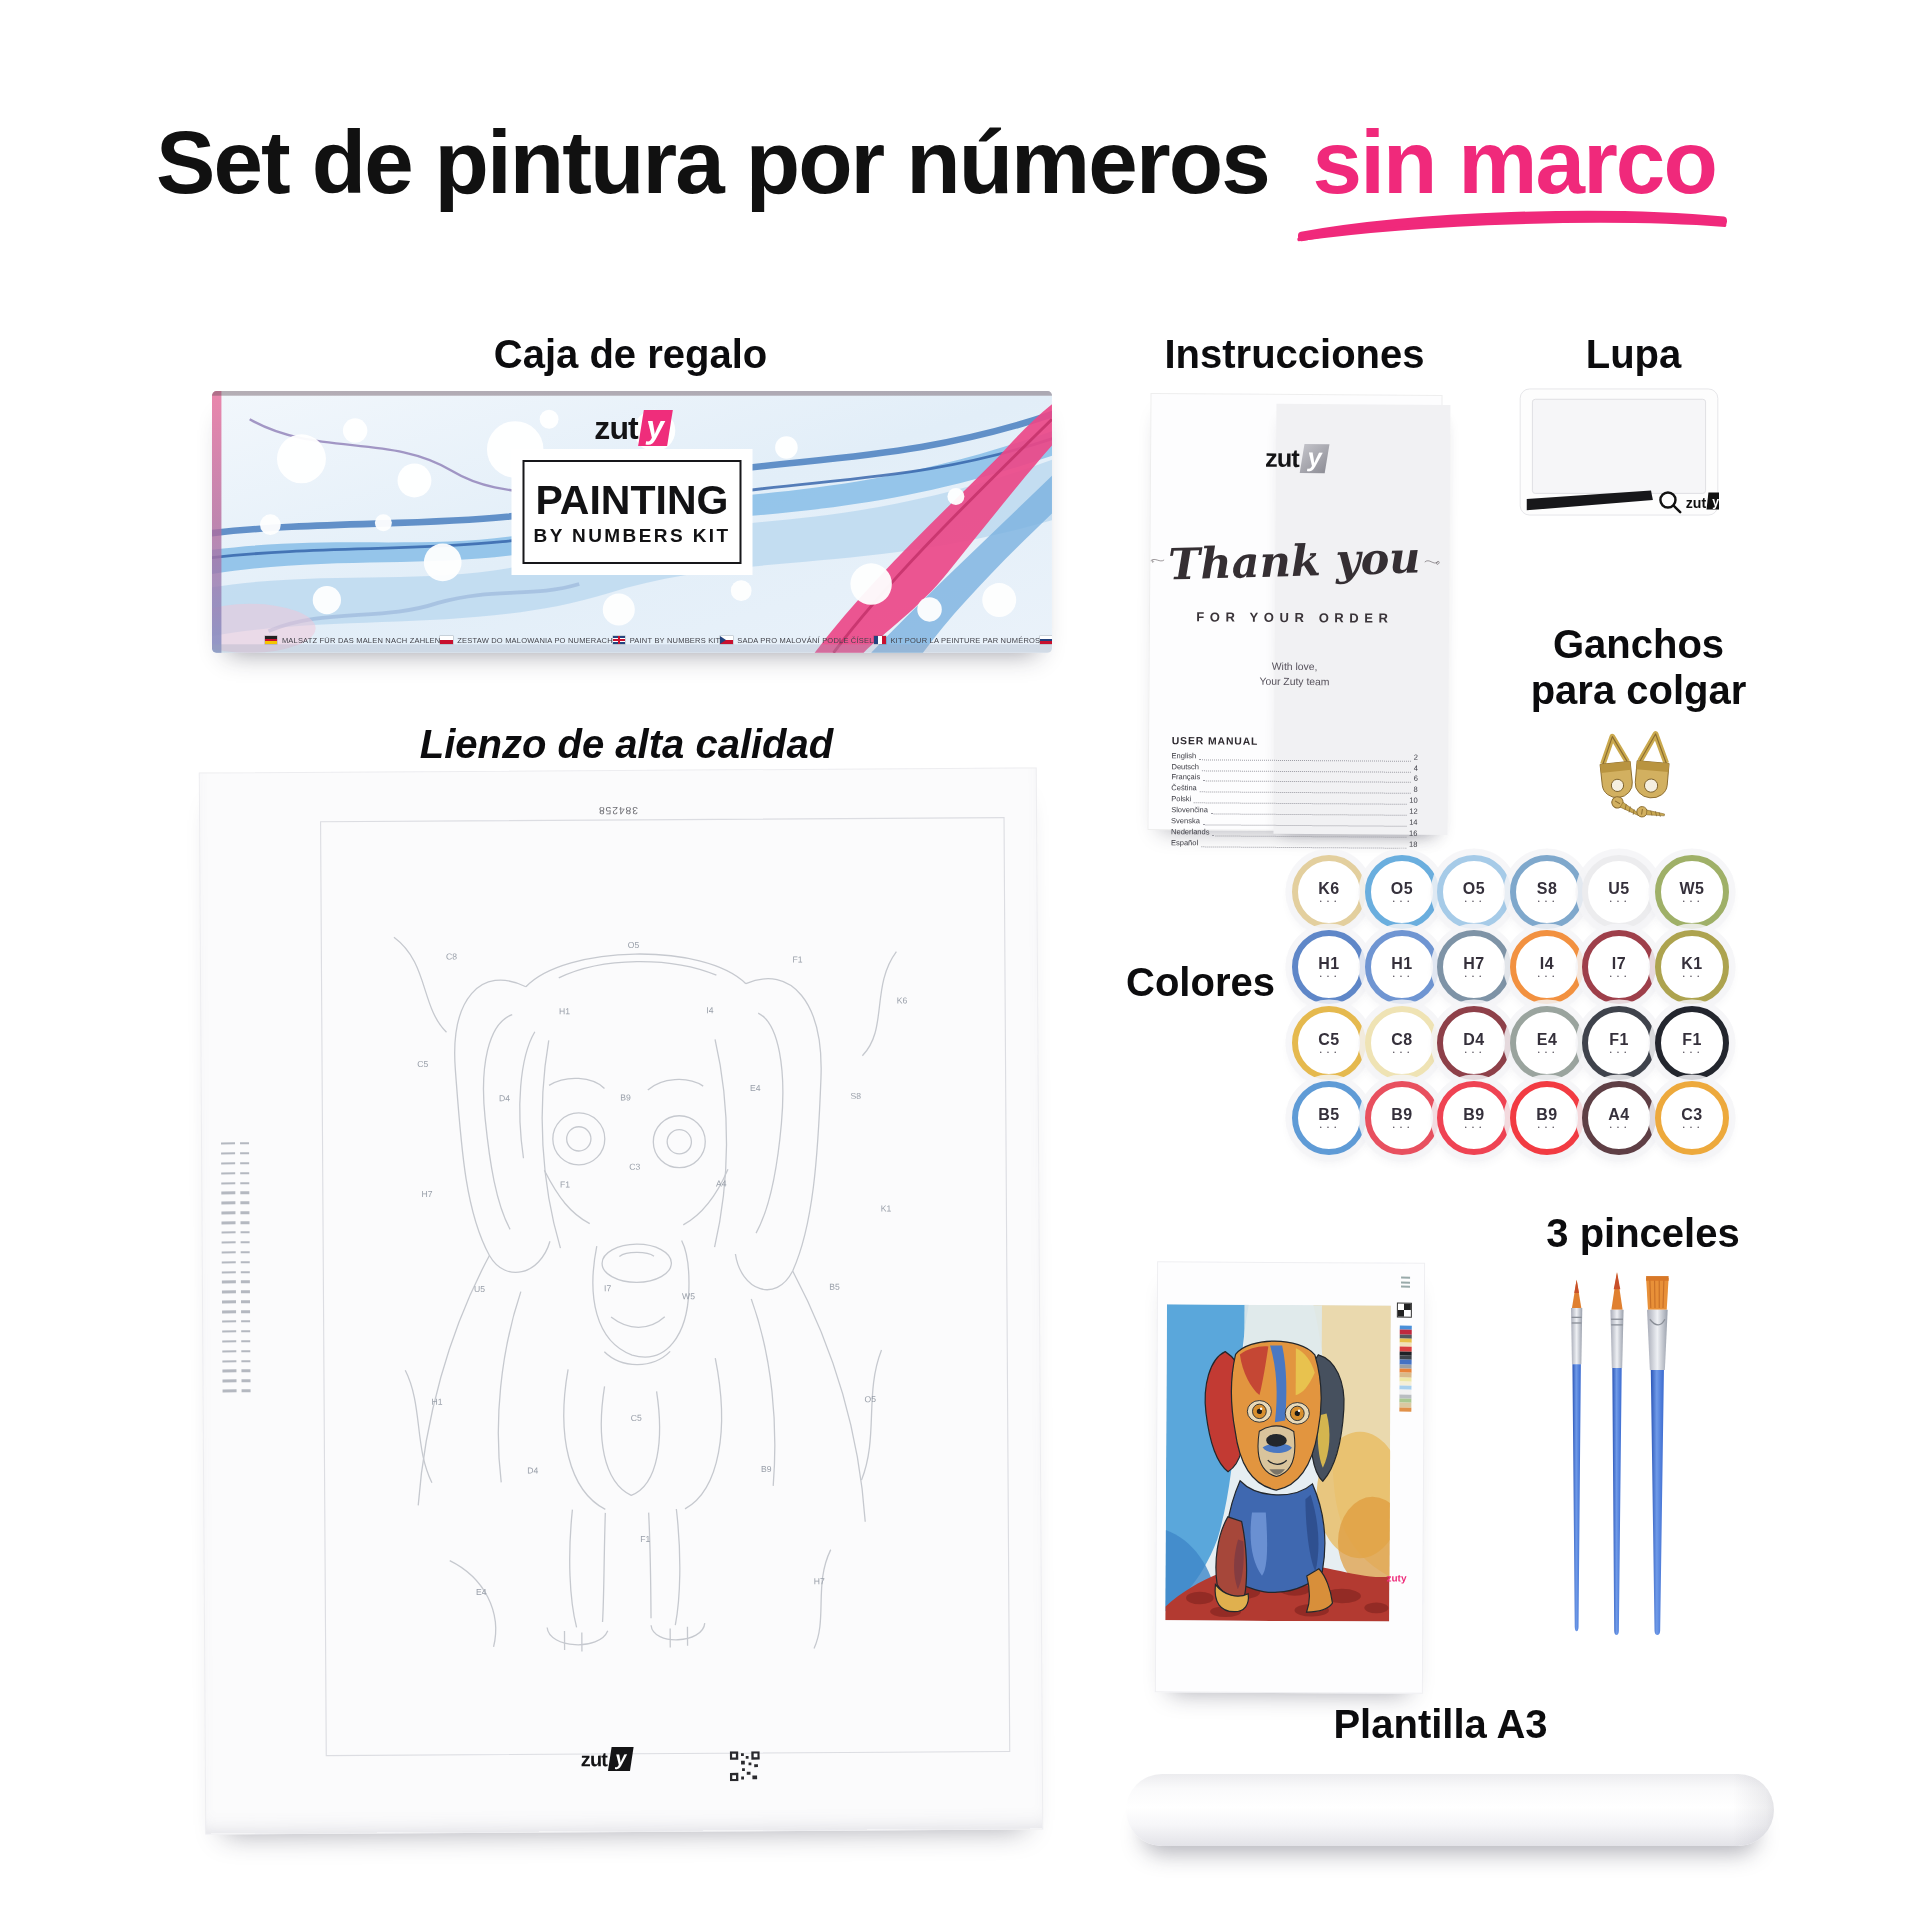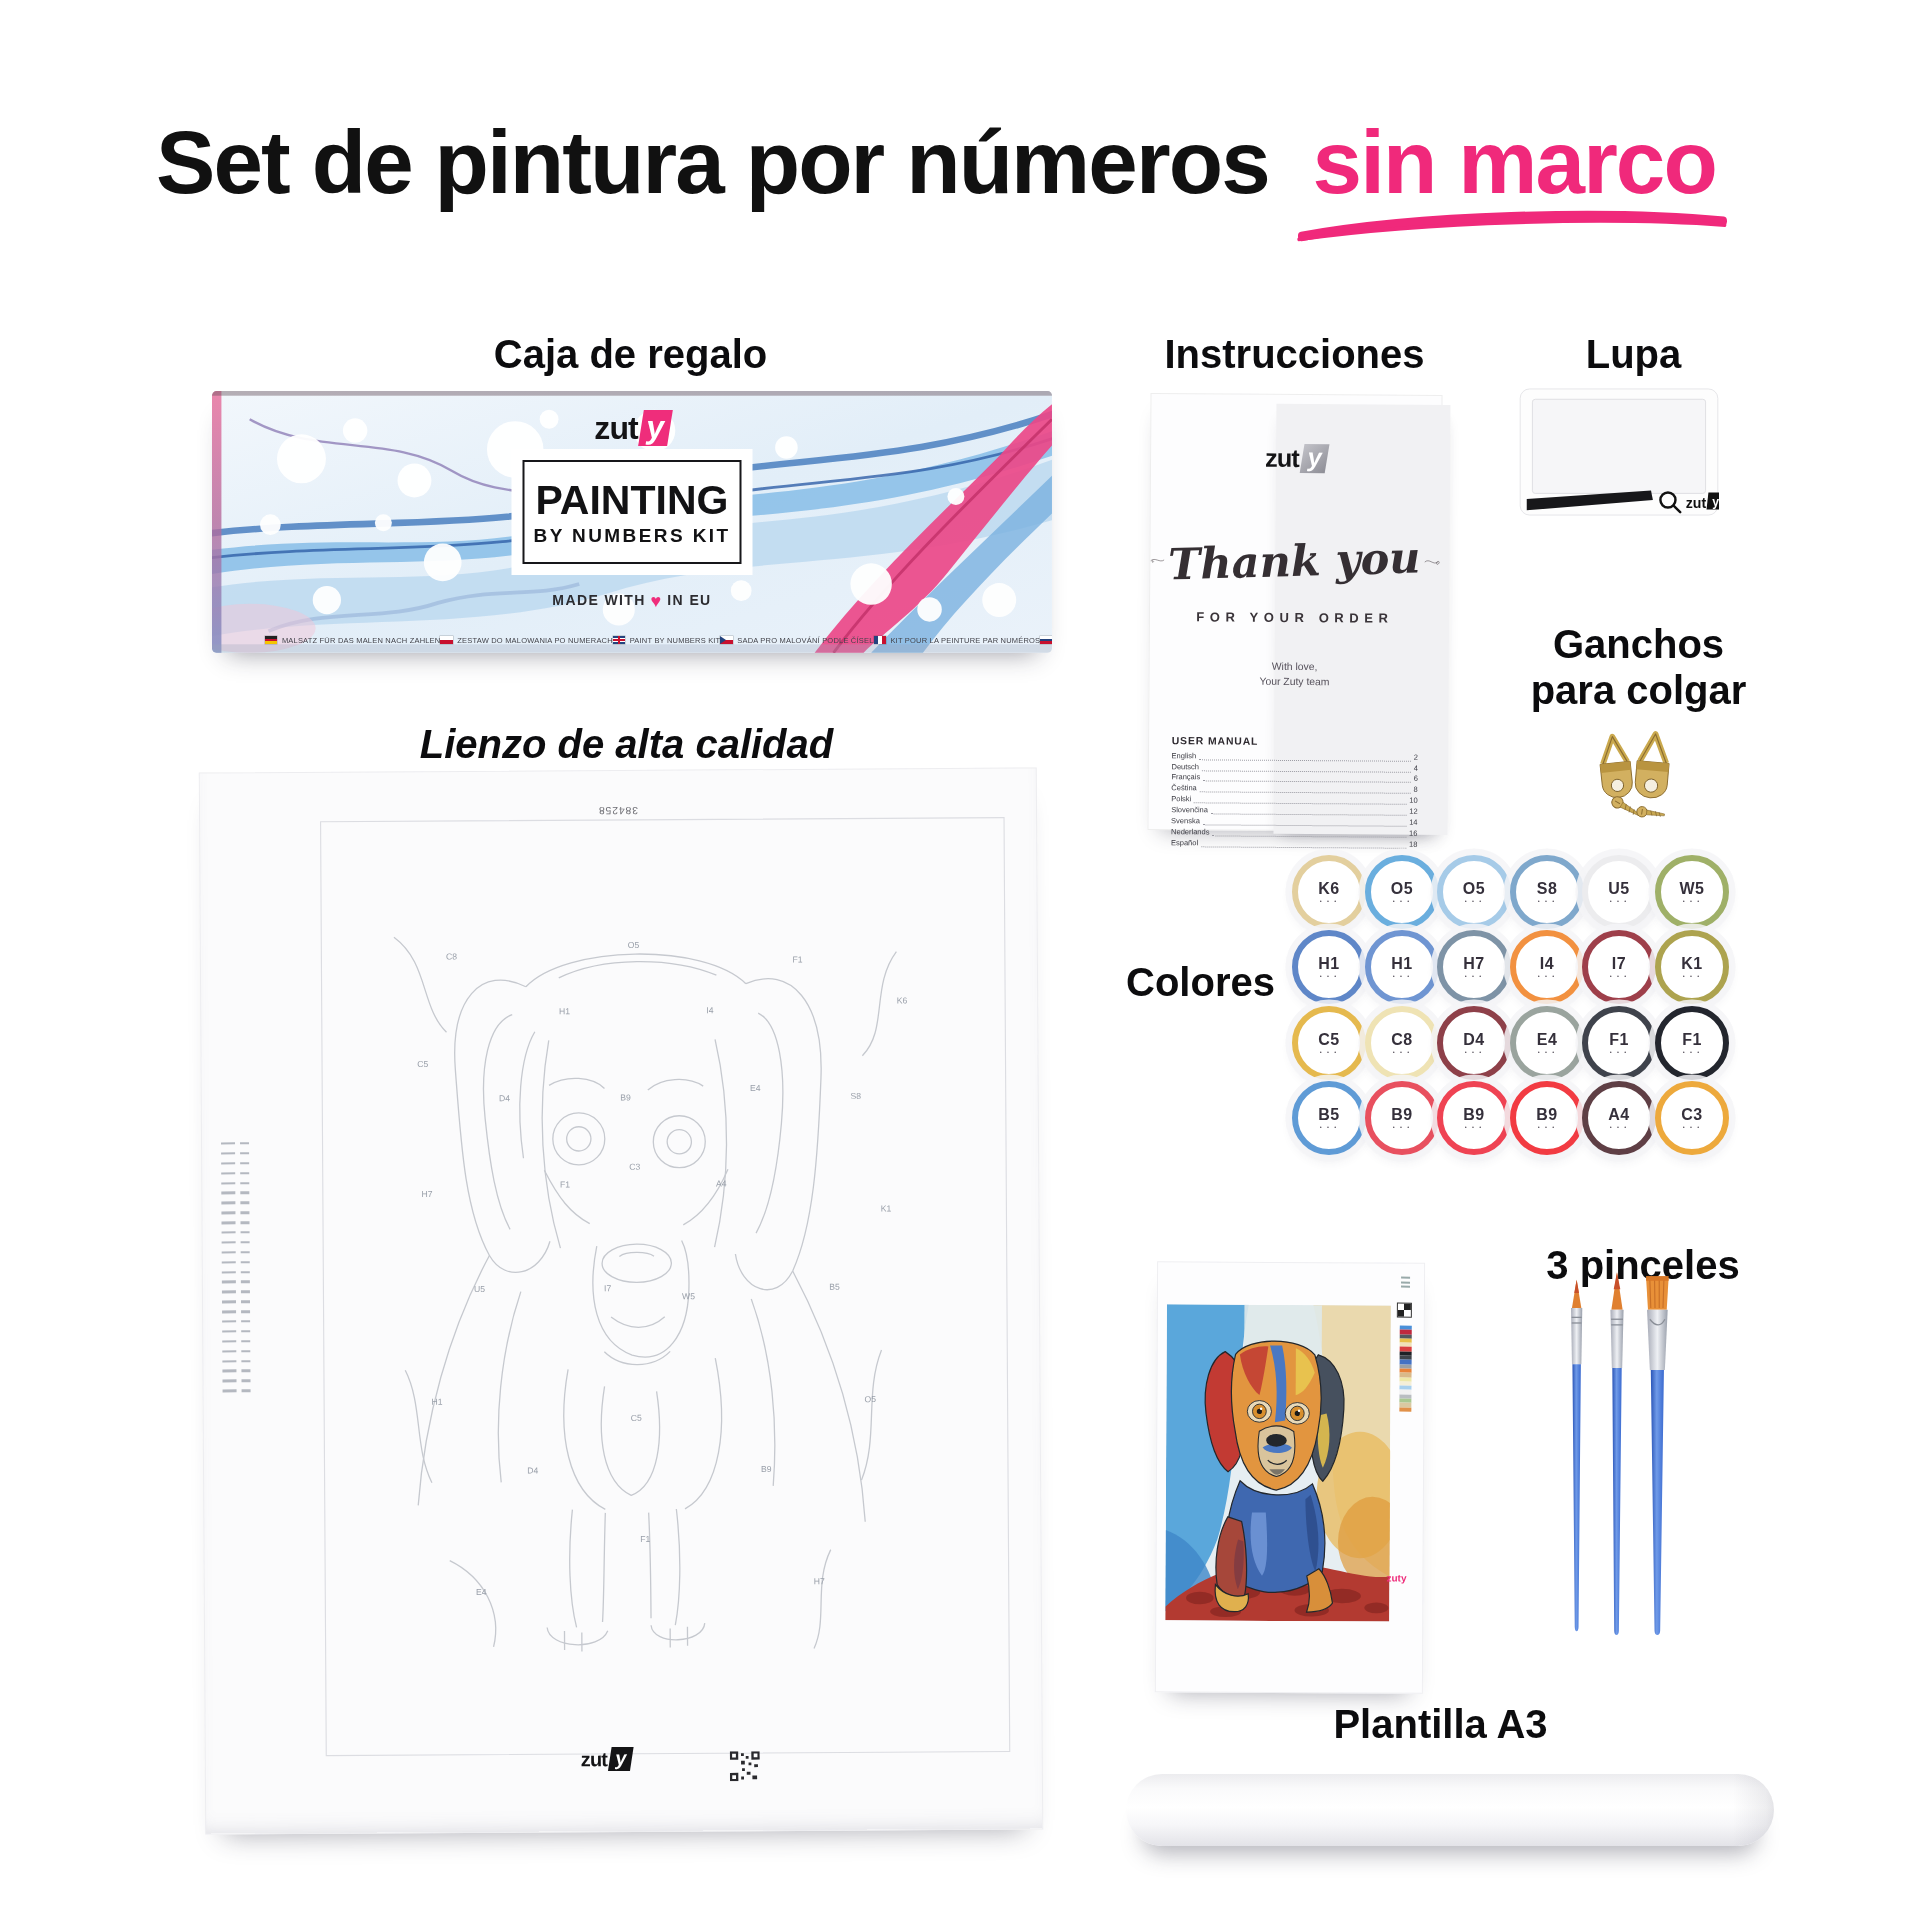--- a/index.html
+++ b/index.html
@@ -130,21 +130,21 @@
 
   <div class="sec-label" style="left:1031px;top:331px;width:527px;">Instrucciones</div>
   <div class="sec-label" style="left:367px;top:331px;width:527px;">Caja de regalo</div>
   <div class="sec-label" style="left:1516px;top:331px;width:235px;">Lupa</div>
   <div class="sec-label" style="left:1469px;top:621px;width:339px;">
     <div>Ganchos</div>
     <div>para colgar</div>
   </div>
   <div class="sec-label" style="left:358px;top:721px;width:537px;font-style:italic;">Lienzo de alta calidad</div>
   <div class="sec-label" style="left:1083px;top:959px;width:235px;">Colores</div>
-  <div class="sec-label" style="left:1516px;top:1210px;width:254px;margin-top:32px;">3 pinceles</div>
+  <div class="sec-label" style="left:1516px;top:1210px;width:254px;">3 pinceles</div>
   <div class="sec-label" style="left:1252px;top:1701px;width:377px;">Plantilla A3</div>
 
   <div class="gift-box">
     <svg class="marble" viewBox="0 0 892 278" preserveAspectRatio="none">
       <defs>
         <linearGradient id="mg" x1="0" y1="0" x2="1" y2="1">
           <stop offset="0" stop-color="#f2f7fc"></stop>
             <stop offset=".5" stop-color="#e2eef8"></stop>
             <stop offset="1" stop-color="#eaf2fa"></stop>
         </linearGradient>
@@ -195,23 +195,20 @@
       <span class="zuty">
           <span class="zu">zut</span>
           <span class="ybox">y</span>
         </span>
     </div>
     <div class="box-plate">
       <div class="box-plate-inner">
         <div class="l1">PAINTING</div>
         <div class="l2">BY NUMBERS KIT</div>
       </div>
-    </div>
-    <div class="made-line">
-      <span>MADE WITH</span><span class="heart">♥</span><span>IN EU</span>
     </div>
     <div class="flags-row" id="flags-row">
         <span class="flag-item">
           <span class="flag de"></span>
           <span class="flag-text">MALSATZ FÜR DAS MALEN NACH ZAHLEN</span>
         </span>
         <span class="flag-item">
           <span class="flag pl"></span>
           <span class="flag-text">ZESTAW DO MALOWANIA PO NUMERACH</span>
         </span>

